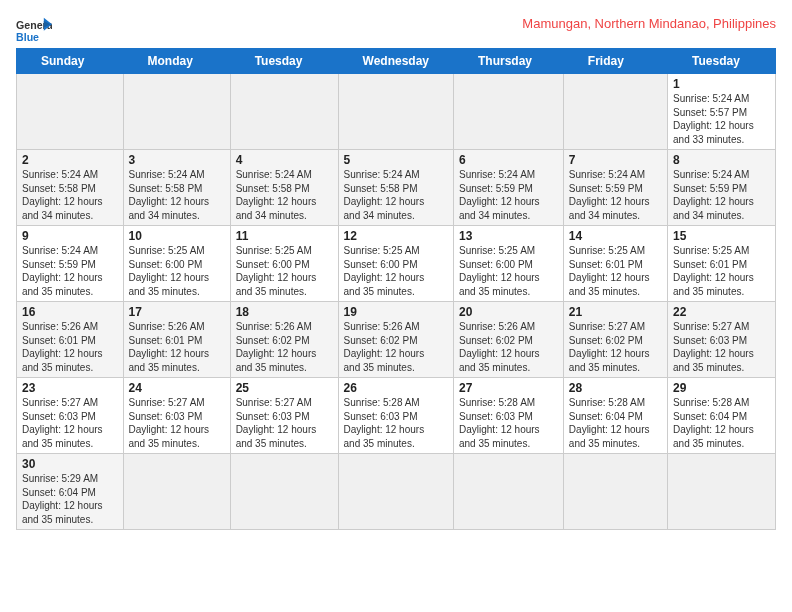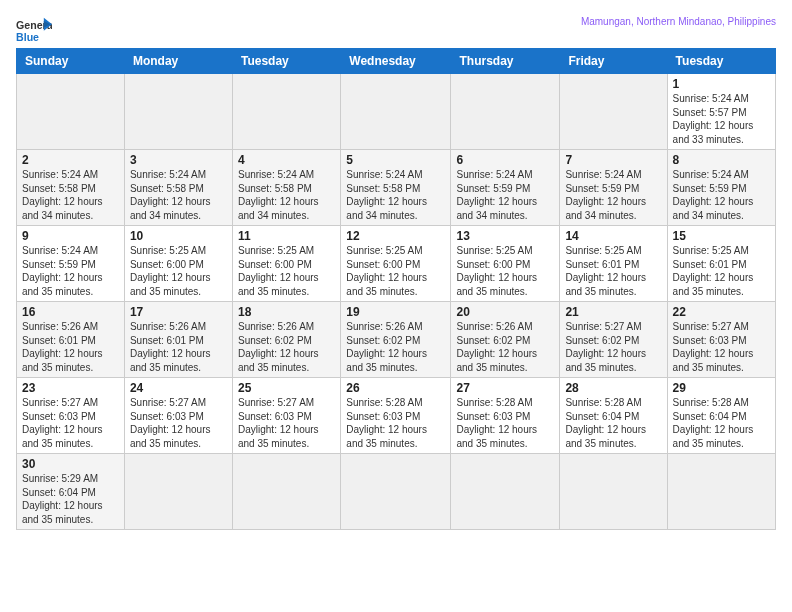--- a/index.html
+++ b/index.html
@@ -27,35 +27,35 @@
     }
     .title-block {
       text-align: right;
     }
     .month-year {
       font-size: 32px;
       font-weight: bold;
       color: #222;
     }
     .location {
-      font-size: 10px;
-      color: #8b5cf6;
+      font-size: 13px;
+      color: #ef4444;
     }
     table {
       width: 100%;
       border-collapse: collapse;
       font-size: 11px;
     }
     thead tr th {
       background: #1a73c9;
       color: #fff;
       font-weight: bold;
       font-size: 12px;
       text-align: left;
-      padding: 5px 8px;
+      padding: 5px 24px;
       border: 1px solid #1a73c9;
       margin-top: 20px;
     }
     tbody tr td {
       border: 1px solid #ccc;
       vertical-align: top;
       padding: 3px 5px;
       min-height: 68px;
       width: 113px;
     }

